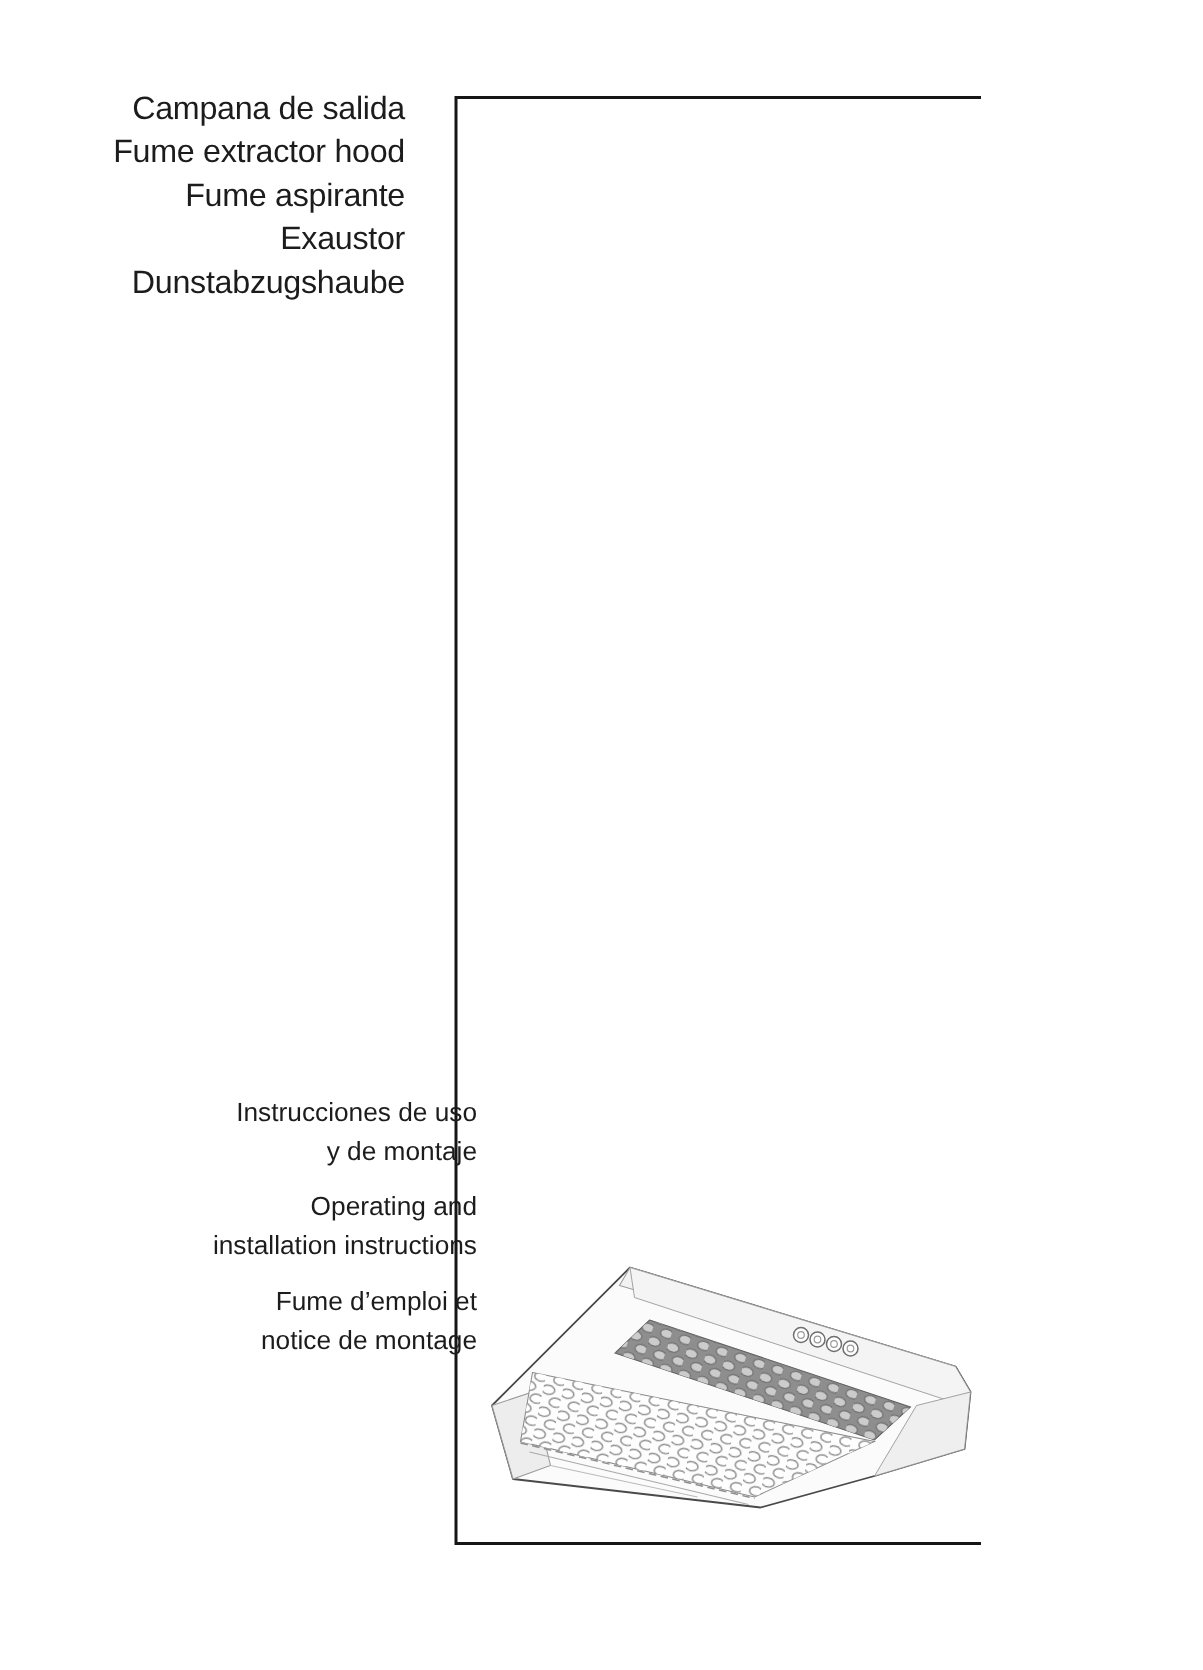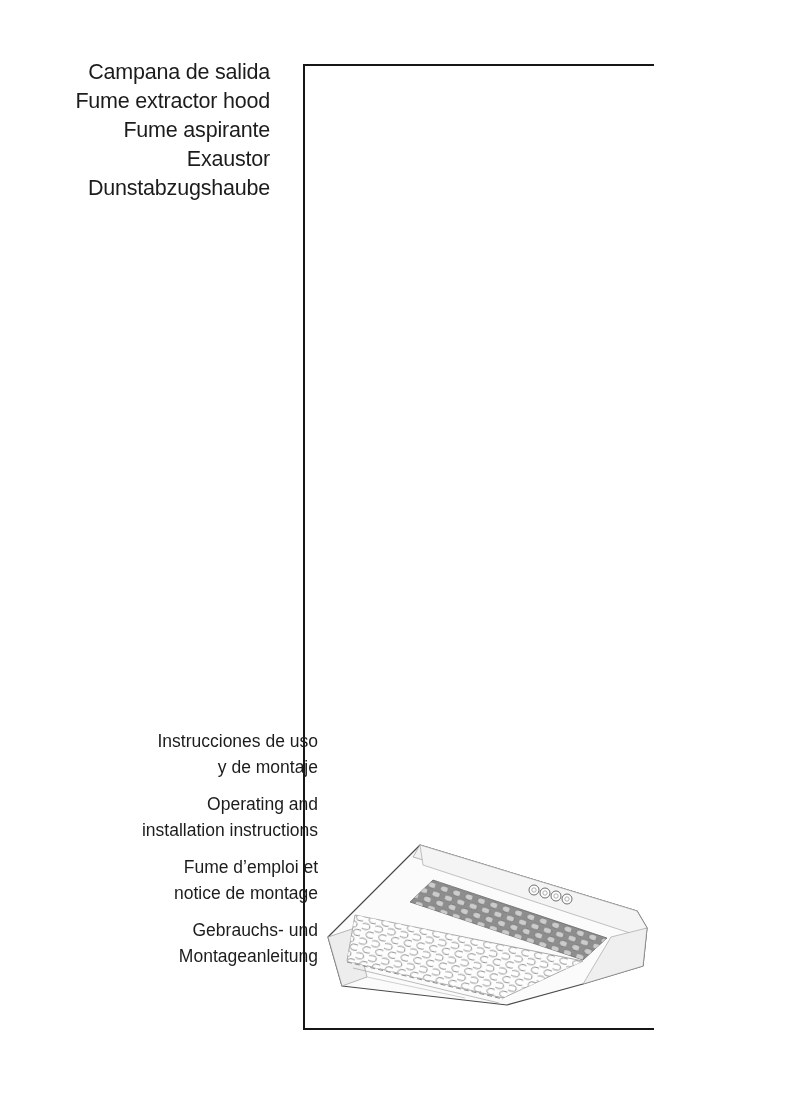--- a/index.html
+++ b/index.html
@@ -116,24 +116,20 @@
       <span>y de montaje</span>
     </p>
     <p class="instr-item">
       <span>Operating and</span><br>
       <span>installation instructions</span>
     </p>
     <p class="instr-item">
       <span>Fume d’emploi et</span><br>
       <span>notice de montage</span>
     </p>
-    <p class="instr-item">
-      <span>Gebrauchs- und</span><br>
-      <span>Montageanleitung</span>
-    </p>
   </div>
 
   <div class="sidebar">
     <div class="lang-tab">
       <span class="code">es</span>
     </div>
     <div class="lang-tab">
       <span class="code">en</span>
     </div>
     <div class="lang-tab">

